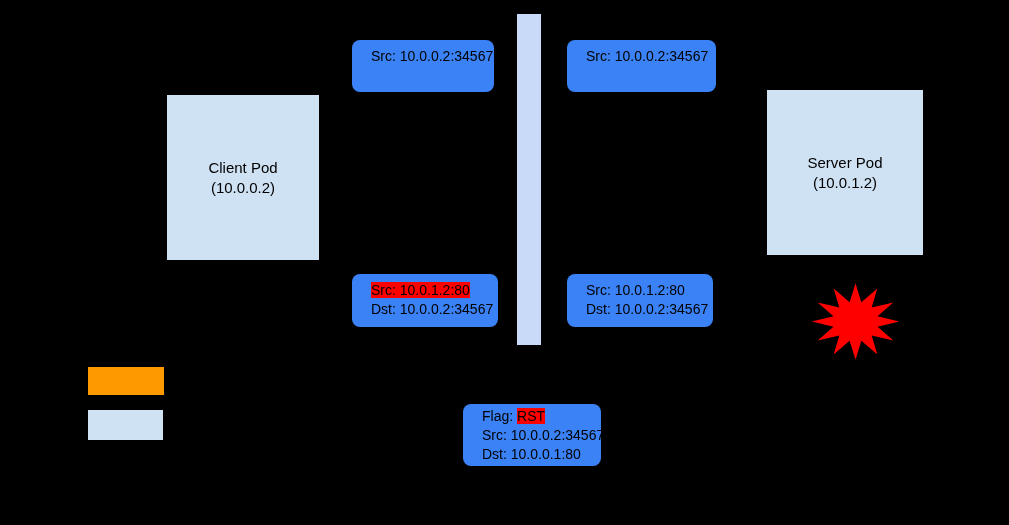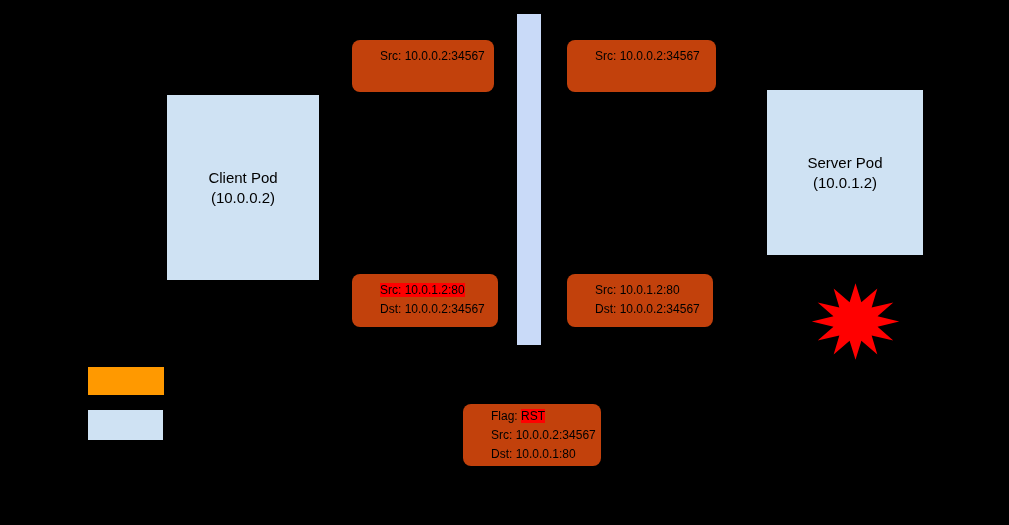--- a/index.html
+++ b/index.html
@@ -21,40 +21,40 @@
     background: #cfe2f3;
     color: #000000;
     display: flex;
     flex-direction: column;
     align-items: center;
     justify-content: center;
     text-align: center;
     font-size: 15px;
     line-height: 20px;
   }
-  .node-client { left: 167px; top: 95px; width: 152px; height: 185px; }
+  .node-client { left: 167px; top: 95px; width: 152px; height: 165px; }
   .node-server { left: 767px; top: 90px; width: 156px; height: 165px; }
   
   .nat-bar {
     position: absolute;
     left: 517px;
     top: 14px;
     width: 24px;
     height: 331px;
     background: #c9daf8;
   }
   
   .packet {
     position: absolute;
-    background: #c2410c;
+    background: #3b82f6;
     border-radius: 8px;
     color: #000000;
-    font-size: 12px;
+    font-size: 14px;
     line-height: 19px;
-    padding: 7px 28px;
+    padding: 7px 19px;
     box-sizing: border-box;
   }
   .packet-top-left     { left: 352px; top: 40px;  width: 142px; height: 52px; }
   .packet-top-right    { left: 567px; top: 40px;  width: 149px; height: 52px; }
   .packet-bottom-left  { left: 352px; top: 274px; width: 146px; height: 53px; }
   .packet-bottom-right { left: 567px; top: 274px; width: 146px; height: 53px; }
   .packet-rst          { left: 463px; top: 404px; width: 138px; height: 62px; padding-top: 3px; }
   .packet div { white-space: nowrap; }
   .hl {
     background: #ff0000;

